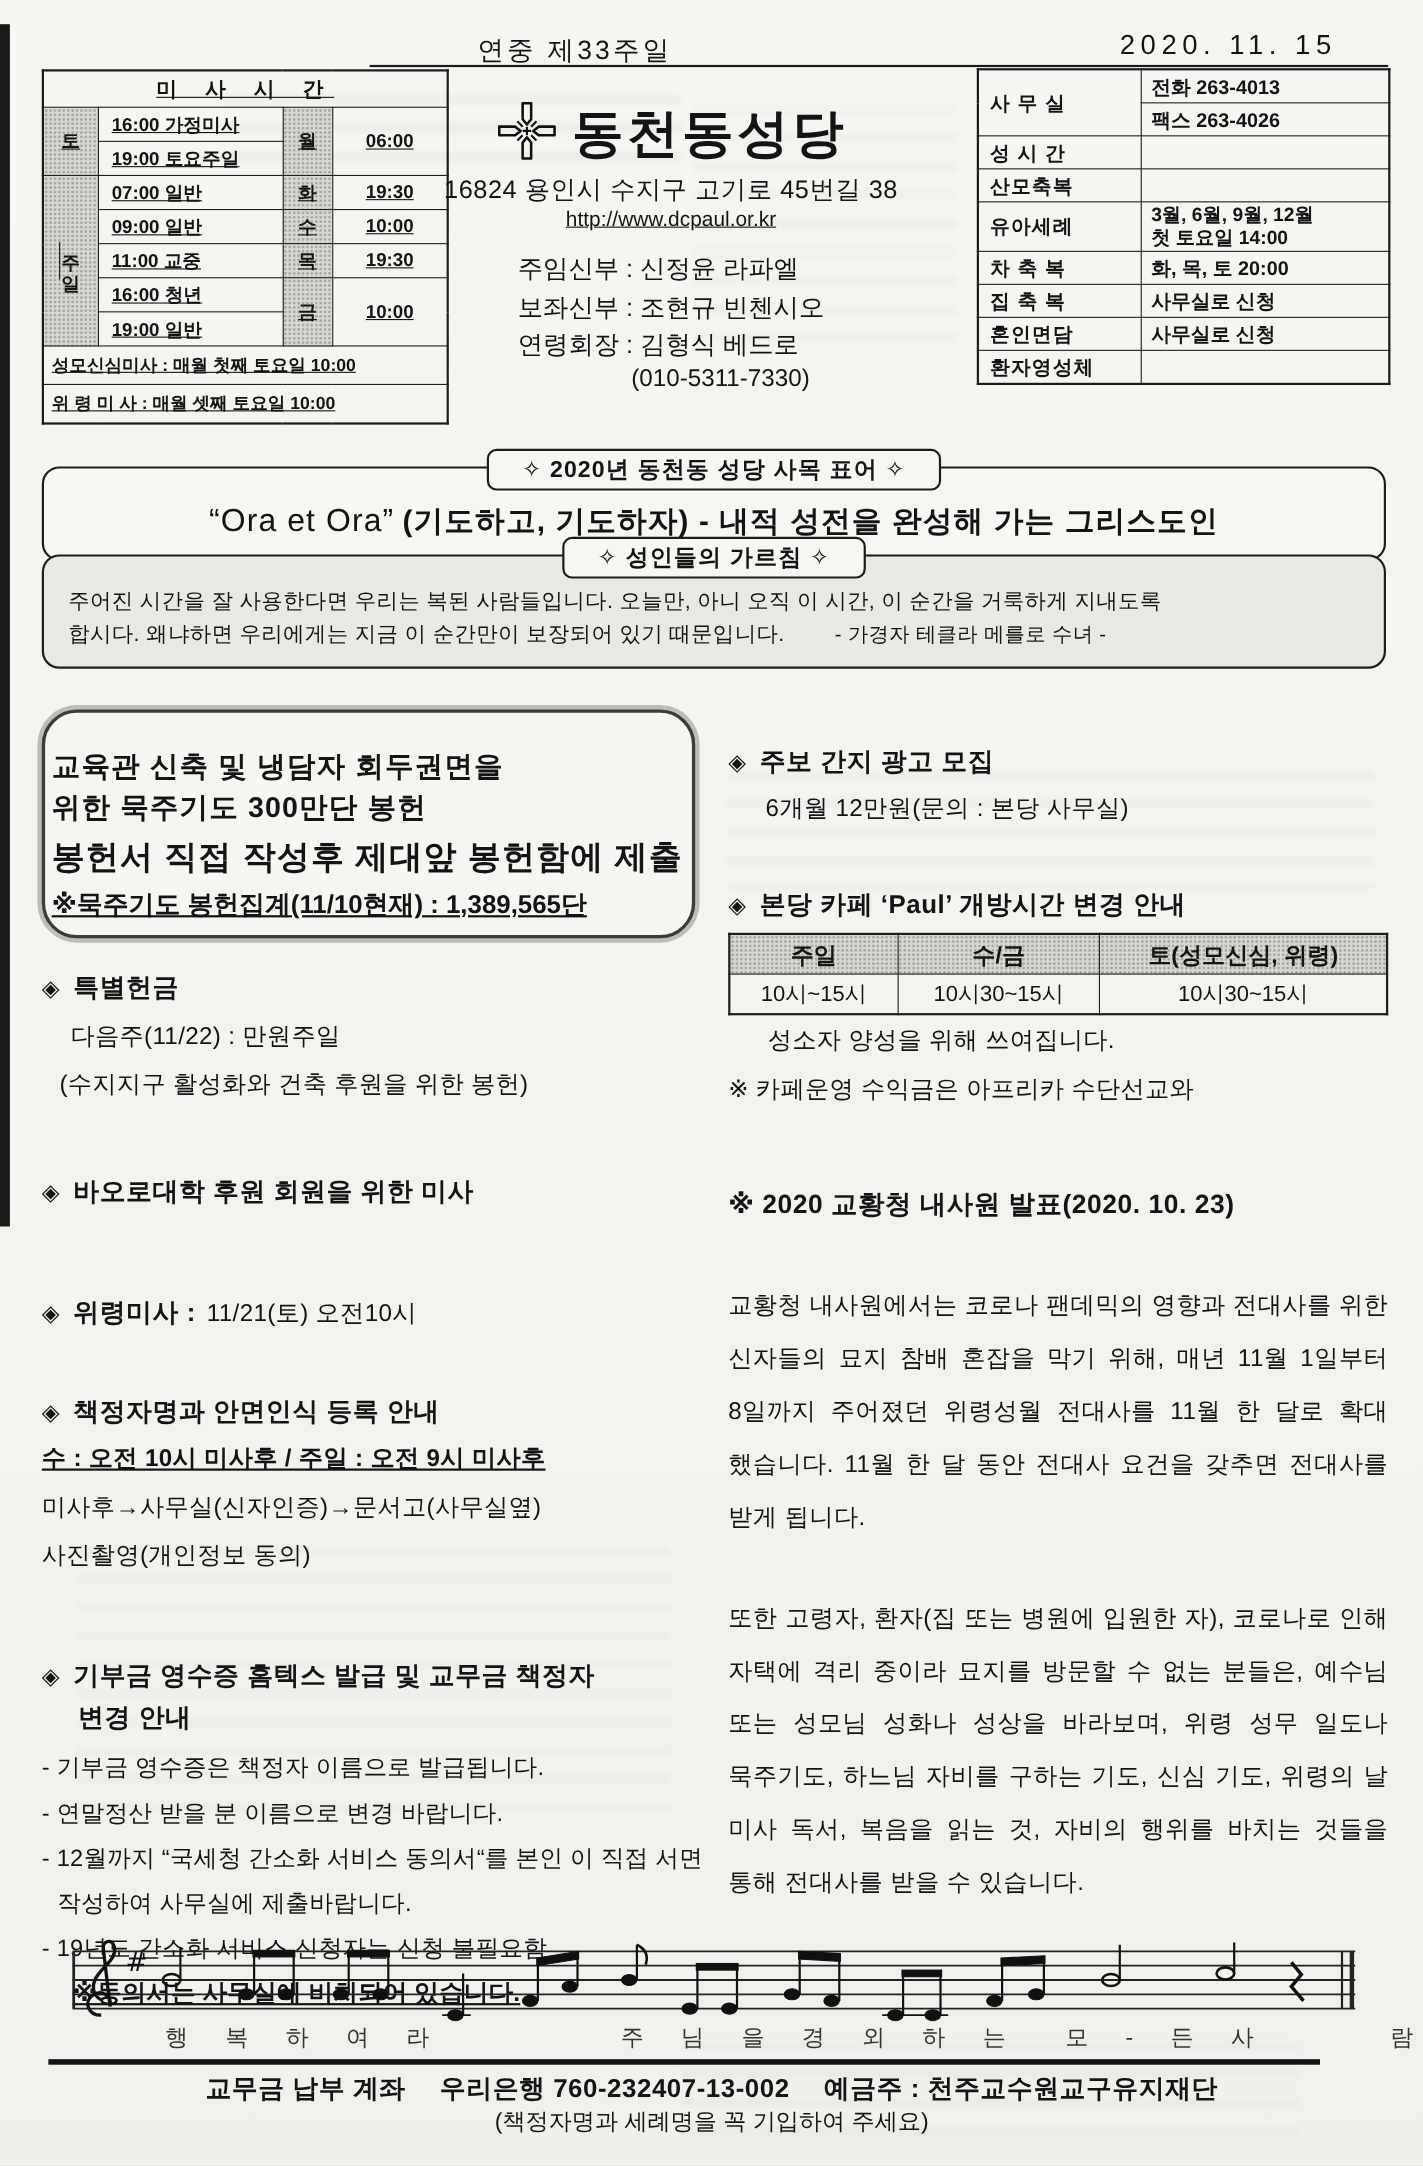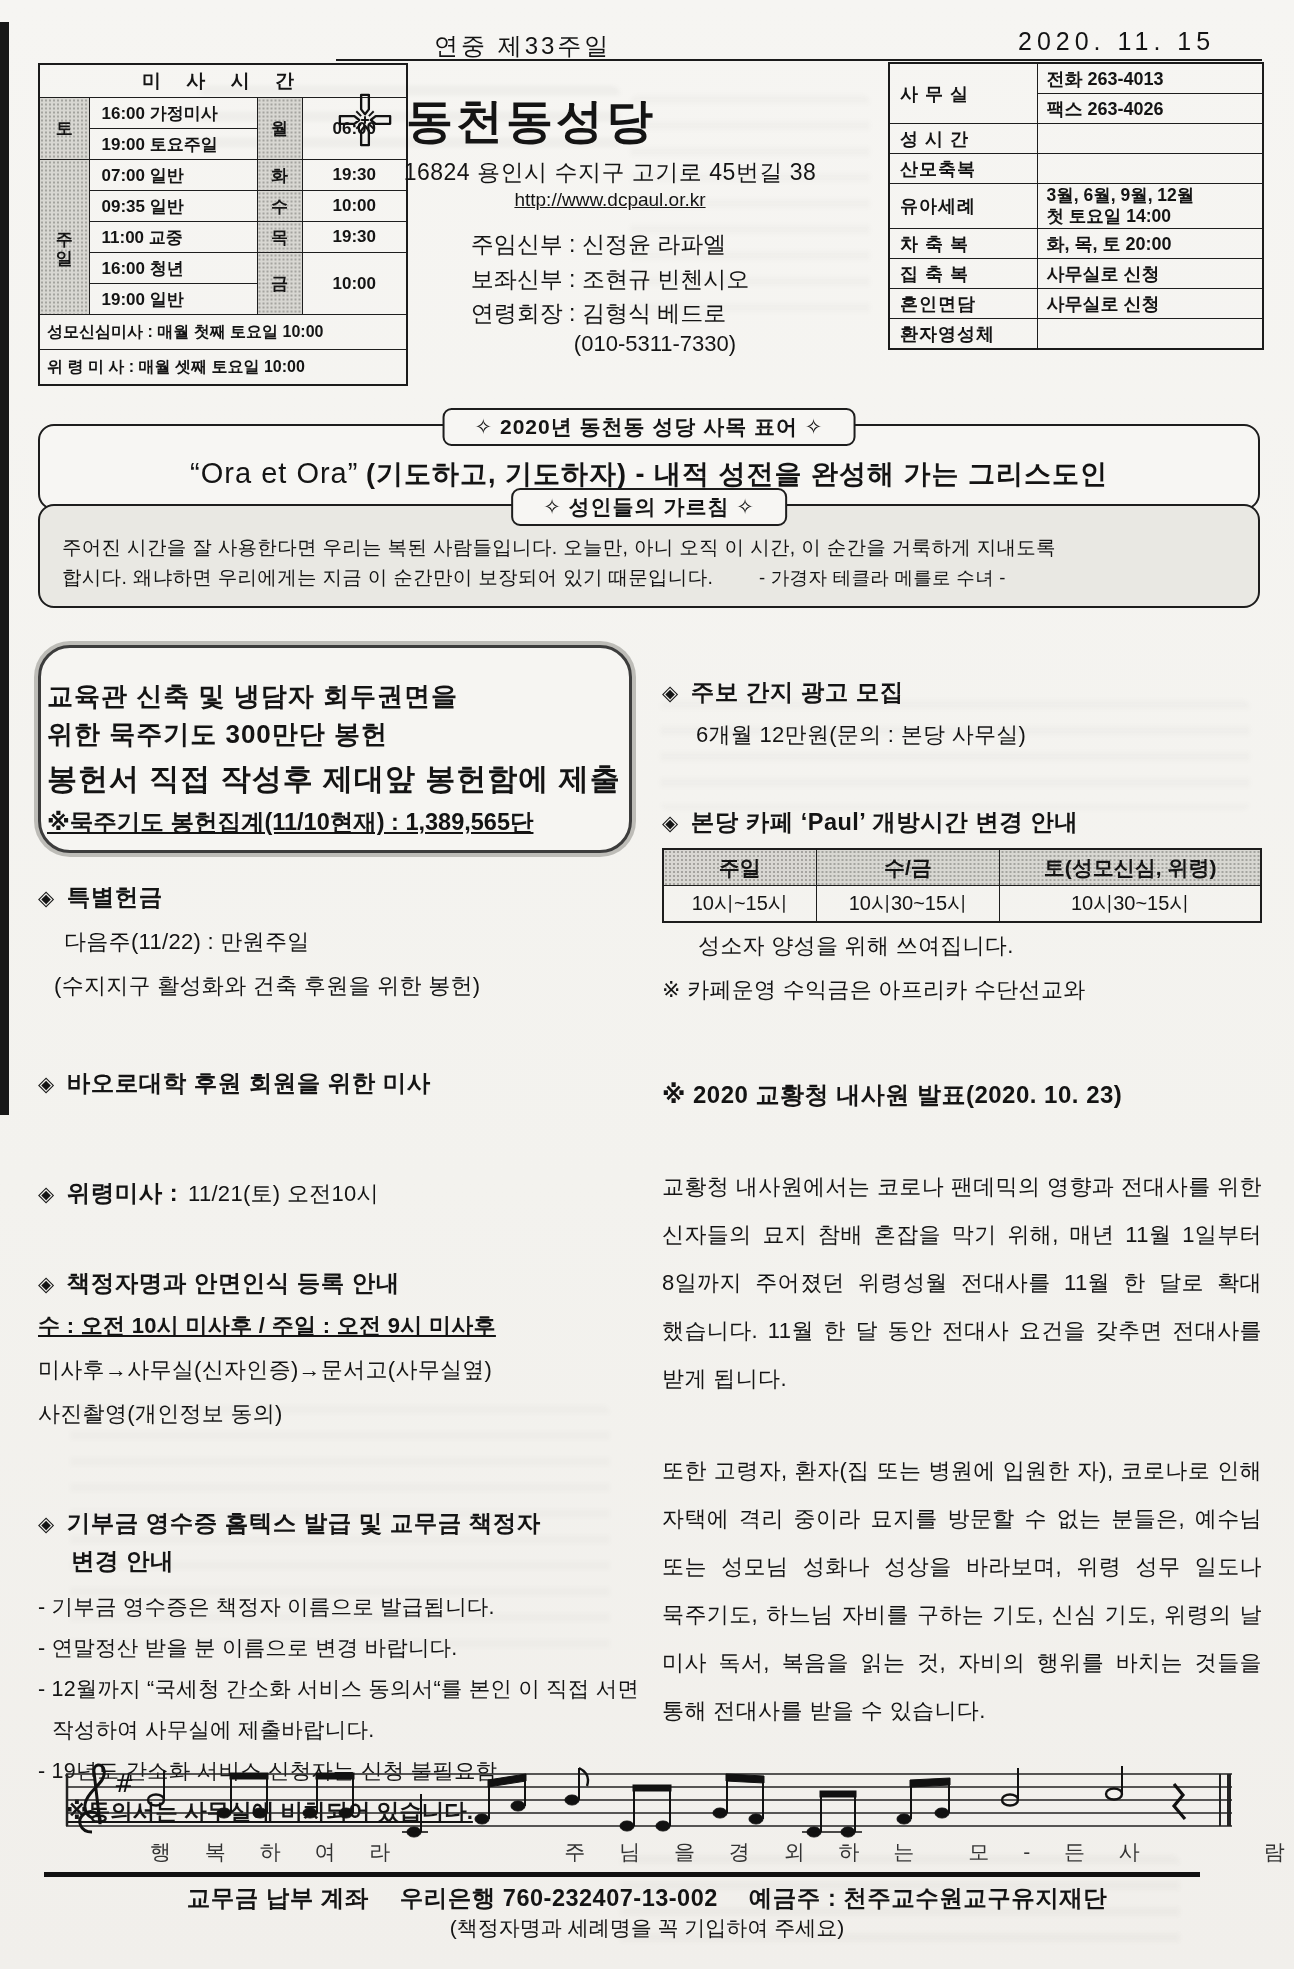--- a/index.html
+++ b/index.html
@@ -21,30 +21,30 @@
   
   table{border-collapse:collapse;}
   .masstbl td,.infotbl td{border:1.6px solid #1e1e1e;}
   .shade{
     background-color:#d8d7d2;
     background-image:radial-gradient(rgba(80,80,76,.38) 1px,transparent 1.3px);
     background-size:4px 4px;
   }
   
   .masstbl{position:absolute;left:38px;top:63px;width:368px;border:2.4px solid #1b1b1b;table-layout:fixed;}
-  .masstbl td{font-weight:bold;font-size:17px;height:28px;}
+  .masstbl td{font-weight:bold;font-size:17px;height:28px;text-decoration:underline;}
   .masstbl .tcell{text-align:left;padding-left:12px;}
   .masstbl .thead{font-size:19px;letter-spacing:10px;text-align:center;height:30px;}
   .masstbl .dlab{text-align:center;}
   .masstbl .vert{writing-mode:vertical-rl;text-orientation:upright;padding:0;line-height:1;}
   .masstbl .wtime{text-align:center;}
   .masstbl .note{font-size:16px;text-align:left;padding:3px 0 3px 7px;letter-spacing:0;}
   
   .center{position:absolute;left:336px;top:74px;width:548px;text-align:center;}
-  .title-row{display:flex;justify-content:flex-start;align-items:center;gap:12px;margin-top:16px;}
+  .title-row{display:flex;justify-content:center;align-items:center;gap:12px;margin-top:16px;}
   .church-name{font-size:47px;font-weight:bold;letter-spacing:3px;}
   .addr{font-size:23px;margin-top:4px;letter-spacing:0.5px;}
   .url{font-size:19px;margin-top:1px;text-decoration:underline;}
   .staff{width:fit-content;margin:16px auto 0;text-align:left;font-size:23px;line-height:1.5;}
   .phone{font-size:22px;margin-top:0;margin-left:90px;}
   
   .infotbl{position:absolute;left:888px;top:62px;width:374px;border:2.2px solid #1b1b1b;table-layout:fixed;}
   .infotbl td{font-weight:bold;font-size:18px;height:27px;padding:1px 6px;}
   .infotbl .lab{text-align:left;padding-left:10px;letter-spacing:1px;}
   .infotbl .val{text-align:left;padding-left:9px;}
@@ -128,21 +128,21 @@
     <tr>
           <td class="tcell">19:00  토요주일</td>
         </tr>
     <tr>
       <td class="dlab vert shade" rowspan="5">주일</td>
       <td class="tcell">07:00  일반</td>
       <td class="dlab shade">화</td>
       <td class="wtime">19:30</td>
     </tr>
     <tr>
-      <td class="tcell">09:35  일반</td>
+      <td class="tcell">09:00  일반</td>
       <td class="dlab shade">수</td>
       <td class="wtime">10:00</td>
     </tr>
     <tr>
       <td class="tcell">11:00  교중</td>
       <td class="dlab shade">목</td>
       <td class="wtime">19:30</td>
     </tr>
     <tr>
       <td class="tcell">16:00  청년</td>

